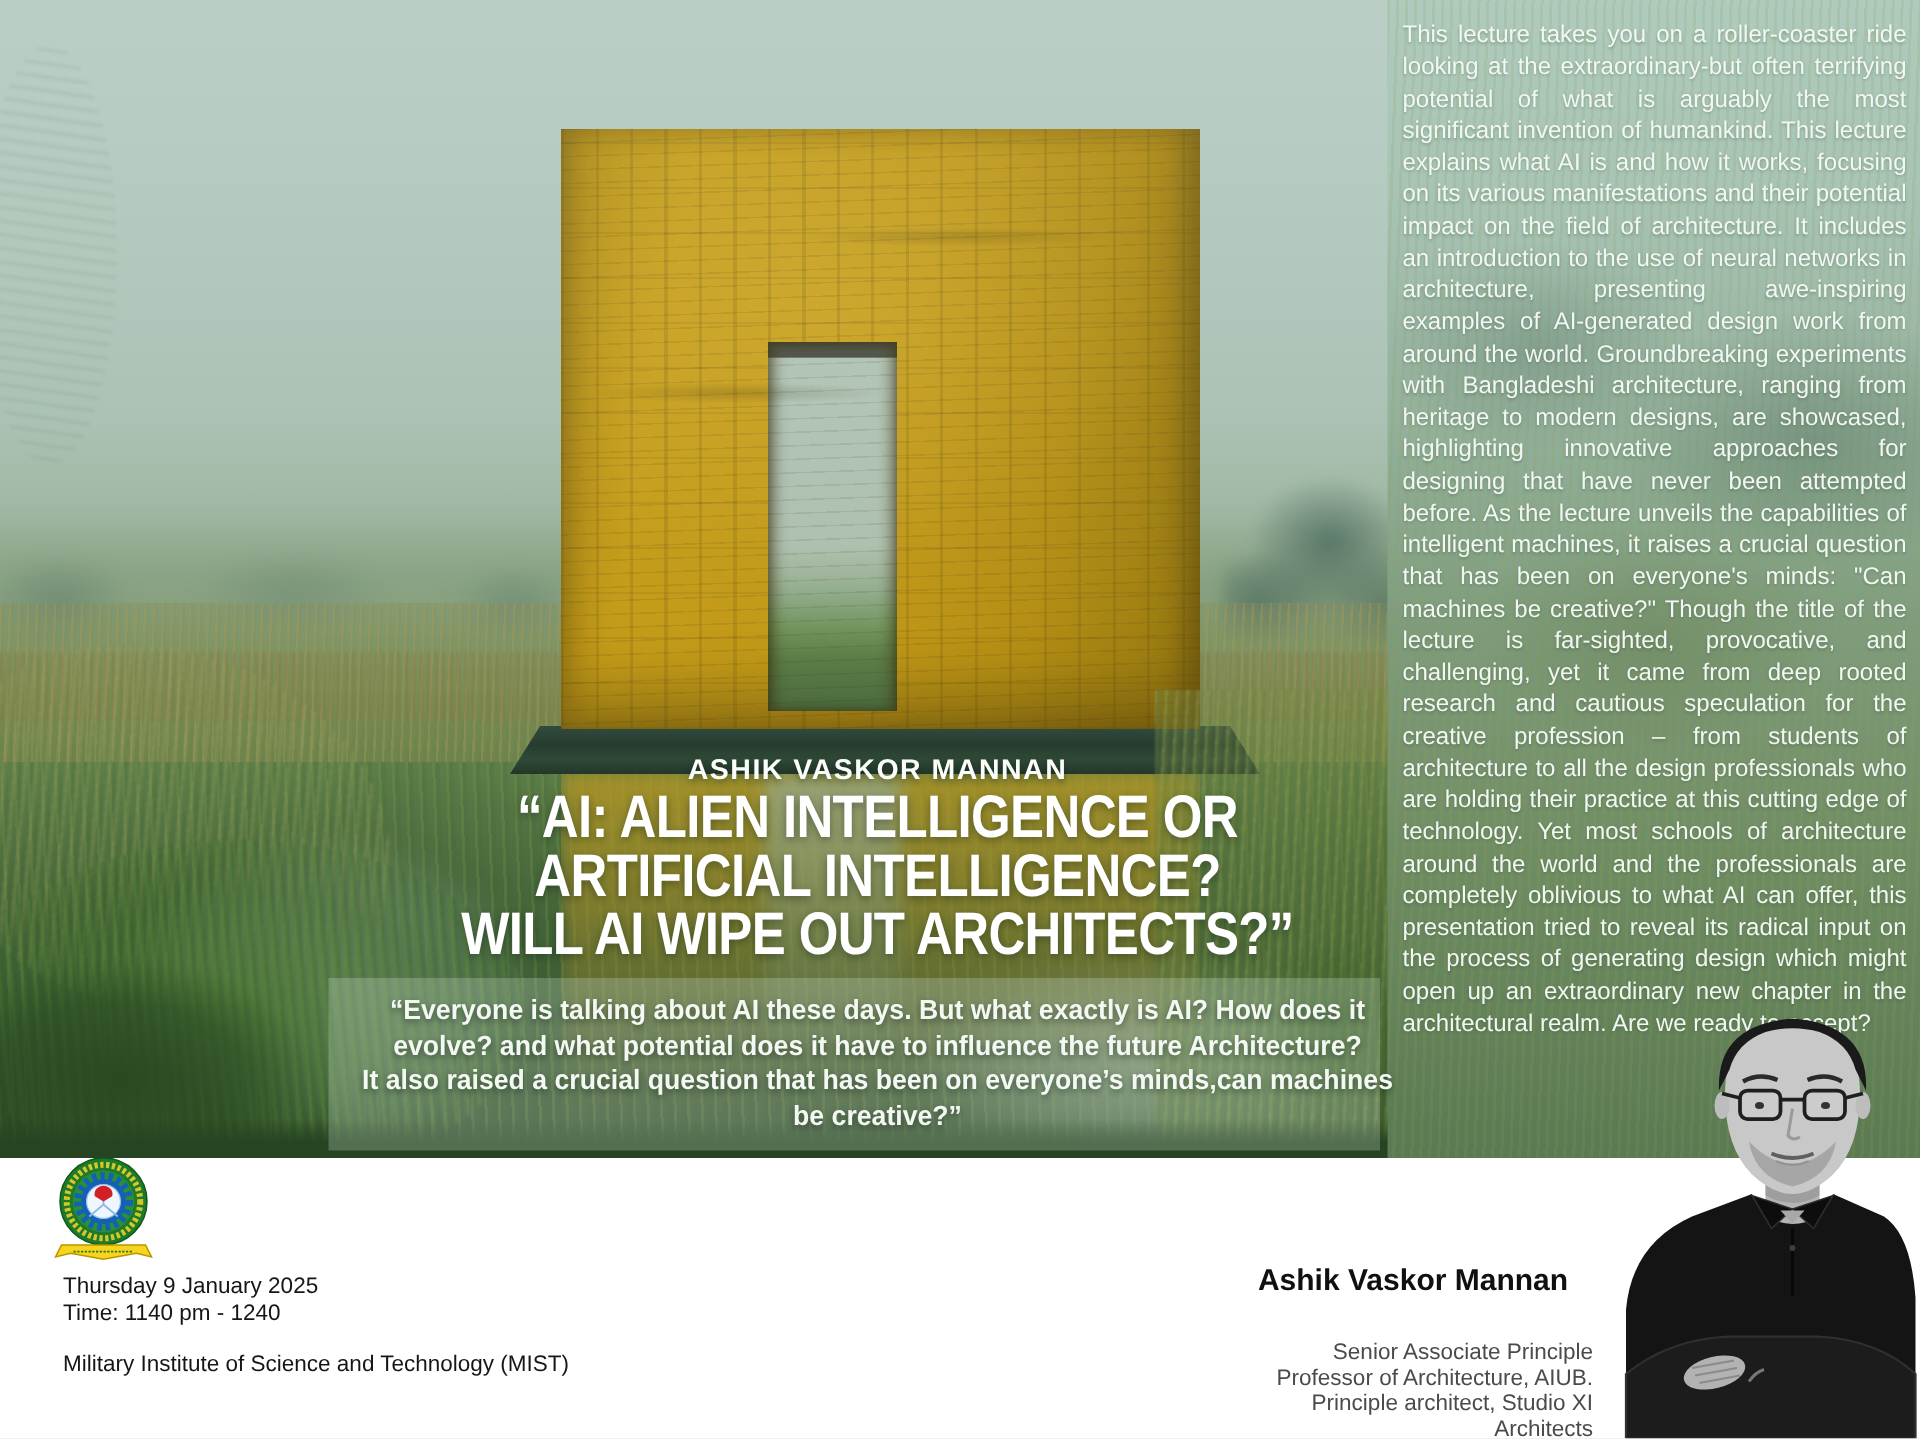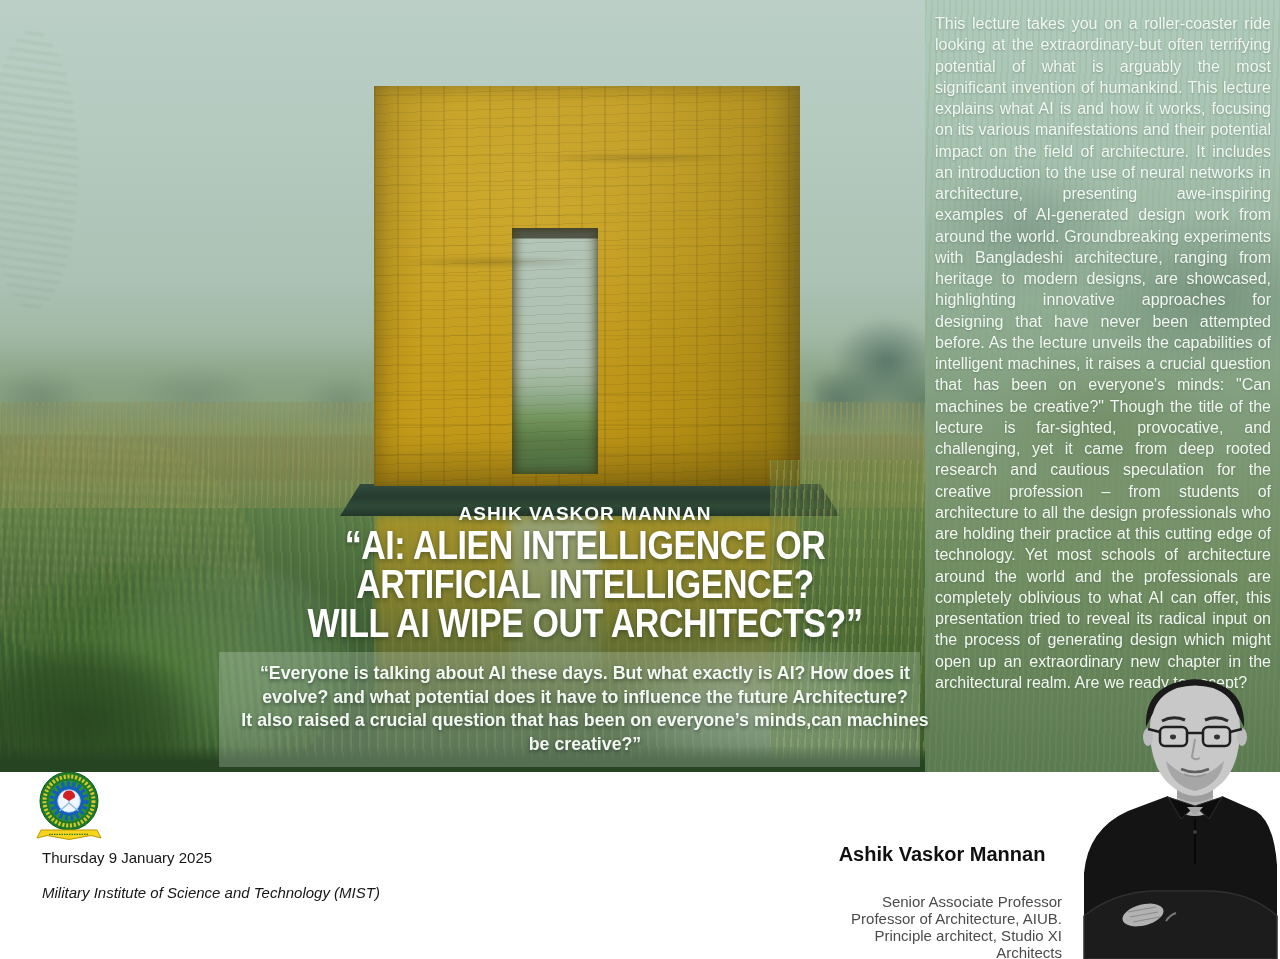--- a/index.html
+++ b/index.html
@@ -114,21 +114,21 @@
   .quote{position:absolute;left:0;top:661px;width:100%;text-align:center;
     transform:scaleX(.96);transform-origin:50% 0;color:#f4f8f3;
     font-size:18.5px;line-height:23.5px;font-weight:600;
     text-shadow:0 2px 4px rgba(15,35,25,.5);}
   .quote div{white-space:nowrap;}
 
   
   .footer{position:absolute;left:0;top:772px;width:1280px;height:140px;background:#fff;z-index:6;border-radius:12px;}
   .logo{position:absolute;left:31px;top:-3px;width:76px;height:78px;}
   .event{position:absolute;left:42px;top:77px;font-size:15px;line-height:17.6px;color:#161616;}
-  .event .inst{margin-top:17px;font-style:italic;}
+  .event .inst{margin-top:17px;}
   .speaker-card{position:absolute;right:218px;top:71px;width:240px;text-align:right;}
   .s-name{font-size:20px;font-weight:bold;color:#101010;text-align:center;}
   .s-roles{margin-top:27px;font-size:15px;line-height:17px;color:#4b4b4b;}
   .portrait{position:absolute;left:1080px;top:669px;width:200px;height:290px;z-index:7;}
 </style>
 </head>
 <body>
 
 <div class="poster">
 
@@ -187,27 +187,28 @@
       <circle cx="38" cy="32" r="15" fill="#1460b8"></circle>
       <circle cx="38" cy="32" r="11.3" fill="#eef6ff" stroke="#9cc4e8" stroke-width=".8"></circle>
       <path d="M38,34 L28.5,42 M38,34 L47.5,42 M38,34 L38,22" stroke="#8fb9e0" stroke-width="1.2" fill="none"></path>
       <path d="M38,21.5 C42,21.5 44.8,25 43.8,28.5 L38,32 L32.2,28.5 C31.2,25 34,21.5 38,21.5 Z" fill="#d32027"></path>
       <path d="M10,61 L66,61 L70,69 L60,66.5 L38,70.5 L16,66.5 L6,69 Z" fill="#f8d51c" stroke="#b99500" stroke-width="1"></path>
       <path d="M18,65.4 L58,65.4" stroke="#1d7a28" stroke-width="1.1" stroke-dasharray="1.5 1"></path>
     </svg>
 
     <div class="event">
       <div>Thursday 9 January 2025</div>
+      <div>Time: 1140 pm - 1240</div>
       <div class="inst">Military Institute of Science and Technology (MIST)</div>
     </div>
 
     <div class="speaker-card">
       <div class="s-name">Ashik Vaskor Mannan</div>
       <div class="s-roles">
-        <div>Senior Associate Professor</div>
+        <div>Senior Associate Principle</div>
         <div>Professor of Architecture, AIUB.</div>
         <div>Principle architect, Studio XI Architects</div>
       </div>
     </div>
   </footer>
 
   <svg class="portrait" viewBox="0 0 200 290">
     <g>
 
       <path d="M4,290 L4,204 Q8,160 48,142 L88,127 Q92,140 115,141 Q138,140 142,127 L176,142 Q194,154 197,196 L197,290 Z" fill="#141414"></path>

